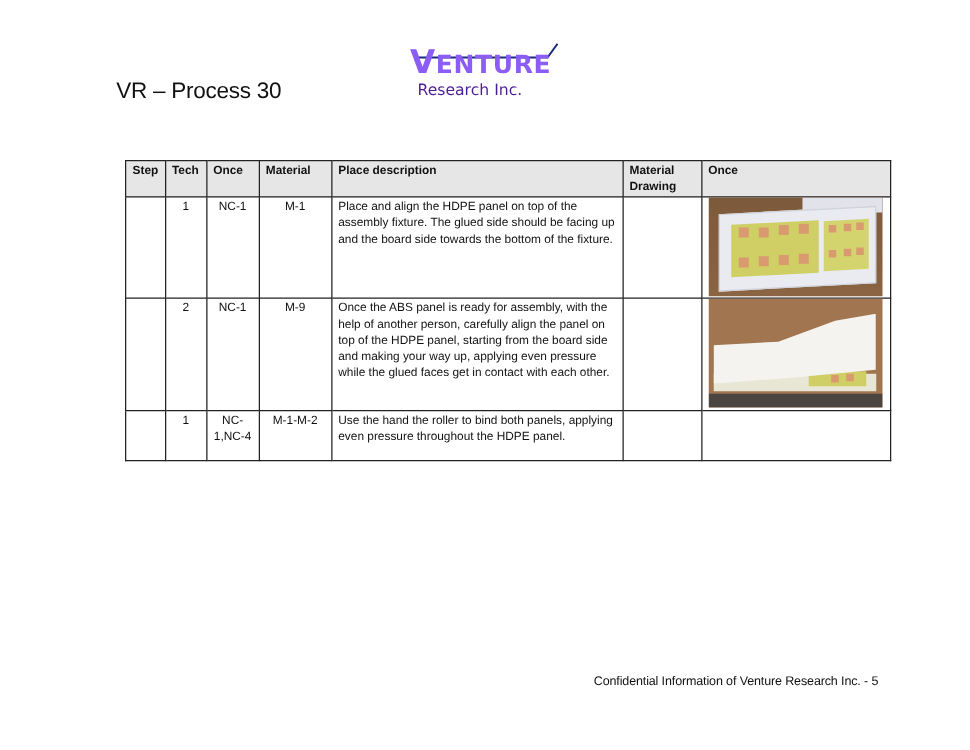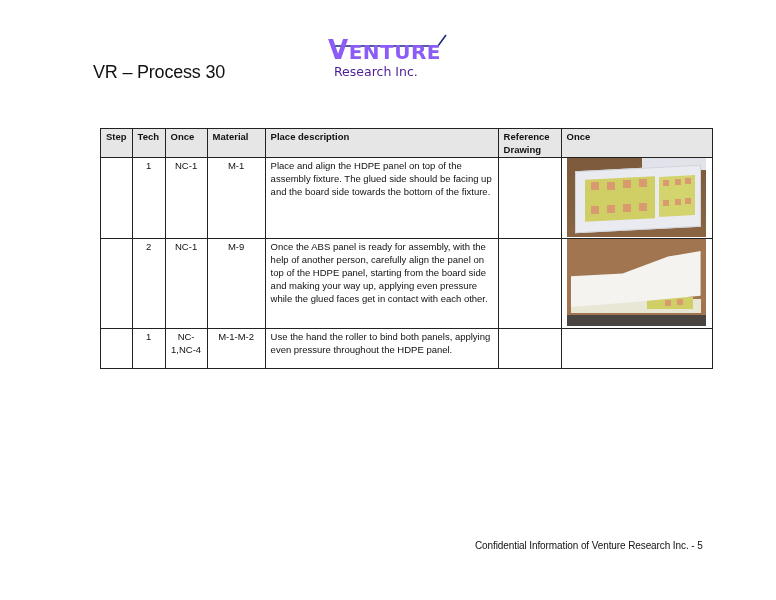--- a/index.html
+++ b/index.html
@@ -76,21 +76,21 @@
         <col style="width:63px">
         <col style="width:151px">
     </colgroup>
     <thead>
       <tr>
         <th>Step</th>
         <th>Tech</th>
         <th>Once</th>
         <th>Material</th>
         <th>Place description</th>
-        <th>Reference Drawing</th>
+        <th>Material Drawing</th>
         <th>Once</th>
       </tr>
     </thead>
     <tbody>
       <tr style="height:81px">
         <td class="c"></td>
         <td class="c">1</td>
         <td class="c">NC-1</td>
         <td class="c">M-1</td>
         <td>Place and align the HDPE panel on top of the assembly fixture. The glued side should be facing up and the board side towards the bottom of the fixture.</td>

